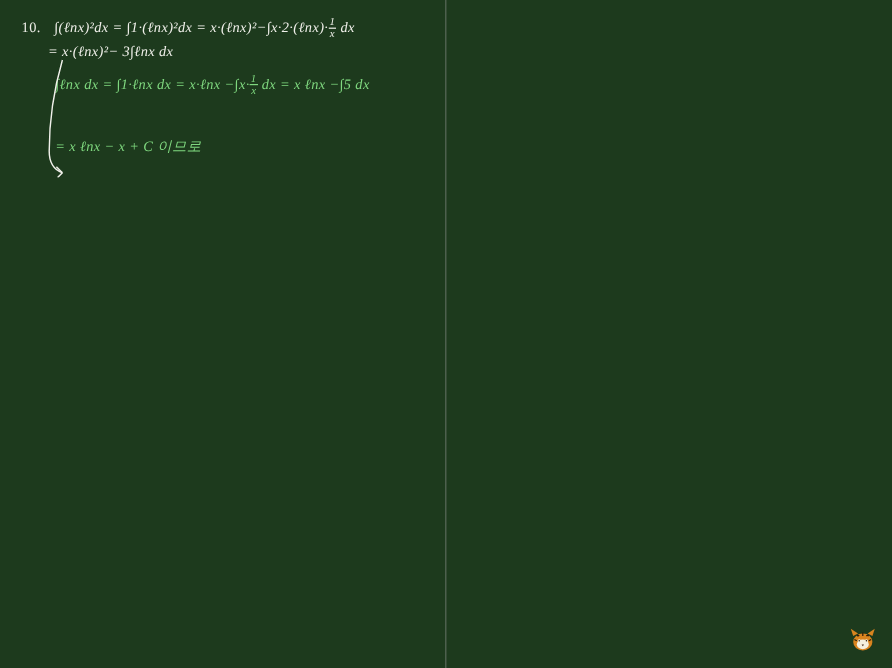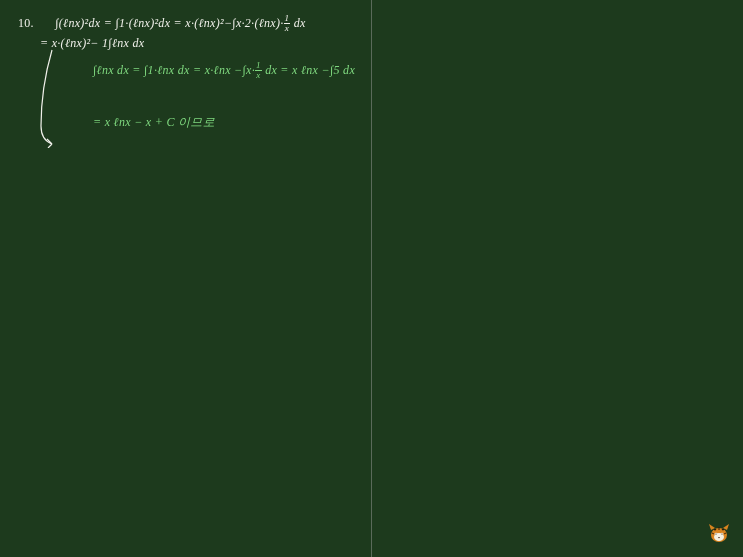--- a/index.html
+++ b/index.html
@@ -30,28 +30,28 @@
       width: 350px;
     }
     .line {
       font-size: 12px;
       line-height: 1.6;
       white-space: nowrap;
       font-style: italic;
       letter-spacing: 0.3px;
     }
     .white { color: #f0f0ea; }
-    .green { color: #7fd87f; padding-left: 47px; }
+    .green { color: #7fd87f; }
     .pink { color: #e89090; }
     .underline {
       text-underline-offset: 2px;
     }
     .problem-num {
       font-style: normal;
-      margin-right: 18px;
+      margin-right: 8px;
       text-align: right;
     }
     .indent1 { margin-left: 22px; }
     .indent2 { margin-left: 28px; margin-top: 32px; }
     .arrow-svg {
       position: absolute;
       left: 20px;
       top: 34px;
       width: 20px;
       height: 100px;
@@ -89,21 +89,21 @@
 <div class="divider"></div>
 
 <div class="content">
 
   <div class="line white">
     <span class="problem-num">10.</span>
     <span>∫(ℓnx)²dx = ∫1·(ℓnx)²dx = x·(ℓnx)²−∫x·2·(ℓnx)·</span><span class="frac"><span class="num">1</span><span class="den">x</span></span><span> dx</span>
   </div>
 
   <div class="line white indent1">
-    <span>= x·(ℓnx)²− 1</span><span class="underline">∫ℓnx dx</span>
+    <span>= x·(ℓnx)²− 3</span><span class="underline">∫ℓnx dx</span>
   </div>
 
   <svg class="arrow-svg" viewBox="0 0 20 100">
     <path d="M 14 2 Q 3 40 3 78 Q 3 92 14 96" stroke="#f0f0ea" stroke-width="1.2" fill="none"></path>
     <path d="M 14 96 L 9 91 M 14 96 L 10 100" stroke="#f0f0ea" stroke-width="1.2" fill="none"></path>
   </svg>
 
   <div class="line green indent2" style="margin-top:8px;">
     <span>∫ℓnx dx = ∫1·ℓnx dx = x·ℓnx −∫x·</span><span class="frac"><span class="num">1</span><span class="den">x</span></span><span> dx  = x ℓnx −∫5 dx</span>
   </div>

